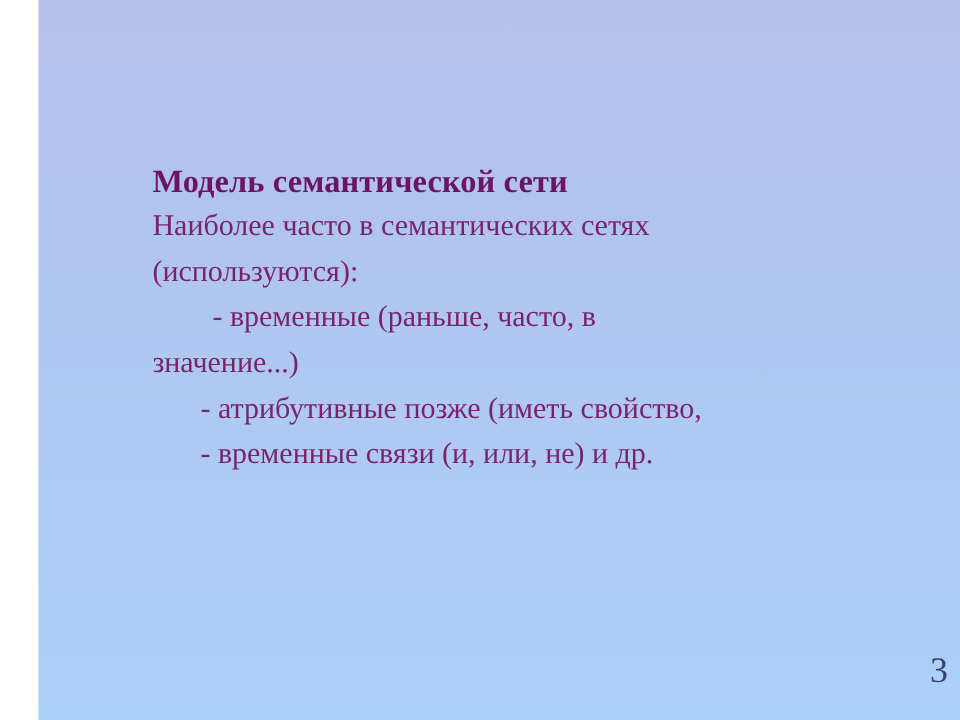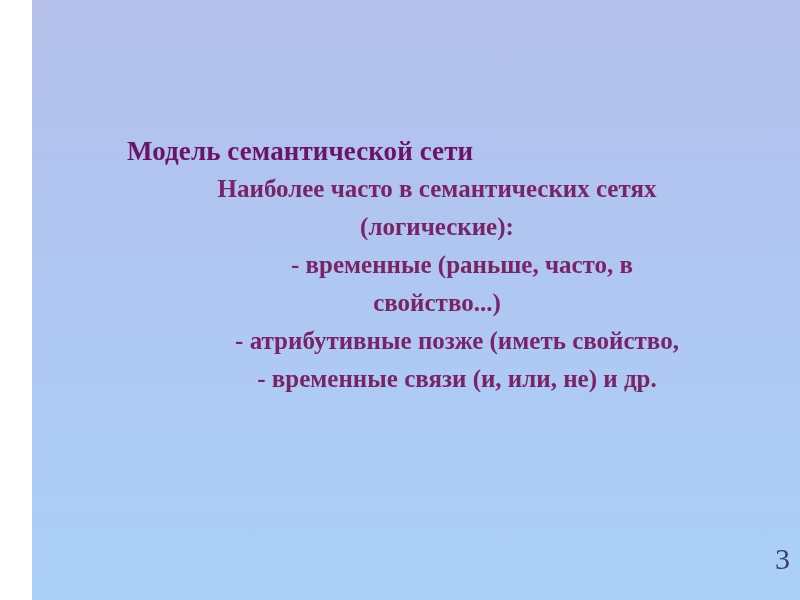--- a/index.html
+++ b/index.html
@@ -33,25 +33,24 @@
     font-size: 27px;
     font-weight: bold;
     color: #6b1463;
     line-height: 38px;
     letter-spacing: 0.1px;
     white-space: nowrap;
   }
 
   .body-line {
     font-size: 25px;
-    font-weight: bold;
+    font-weight: normal;
     color: #7a2468;
     line-height: 38px;
     white-space: nowrap;
-    text-align: center;
   }
 
   .indent-wide {
     padding-left: 50px;
   }
 
   .indent-narrow {
     padding-left: 40px;
   }
 
@@ -68,23 +67,23 @@
 <body>
 
 <div id="slide">
 
   <div id="content-block">
 
     <div id="slide-title">Модель семантической сети</div>
 
     <div id="body-text">
         <div class="body-line">Наиболее часто в семантических сетях</div>
-        <div class="body-line">(логические):</div>
+        <div class="body-line">(используются):</div>
         <div class="body-line indent-wide">- временные (раньше, часто, в</div>
-        <div class="body-line">свойство...)</div>
+        <div class="body-line">значение...)</div>
         <div class="body-line indent-narrow">- атрибутивные позже (иметь свойство,</div>
         <div class="body-line indent-narrow">- временные связи (и, или, не) и др.</div>
       </div>
 
   </div>
 
   <div id="page-number">3</div>
 
 </div>
 

